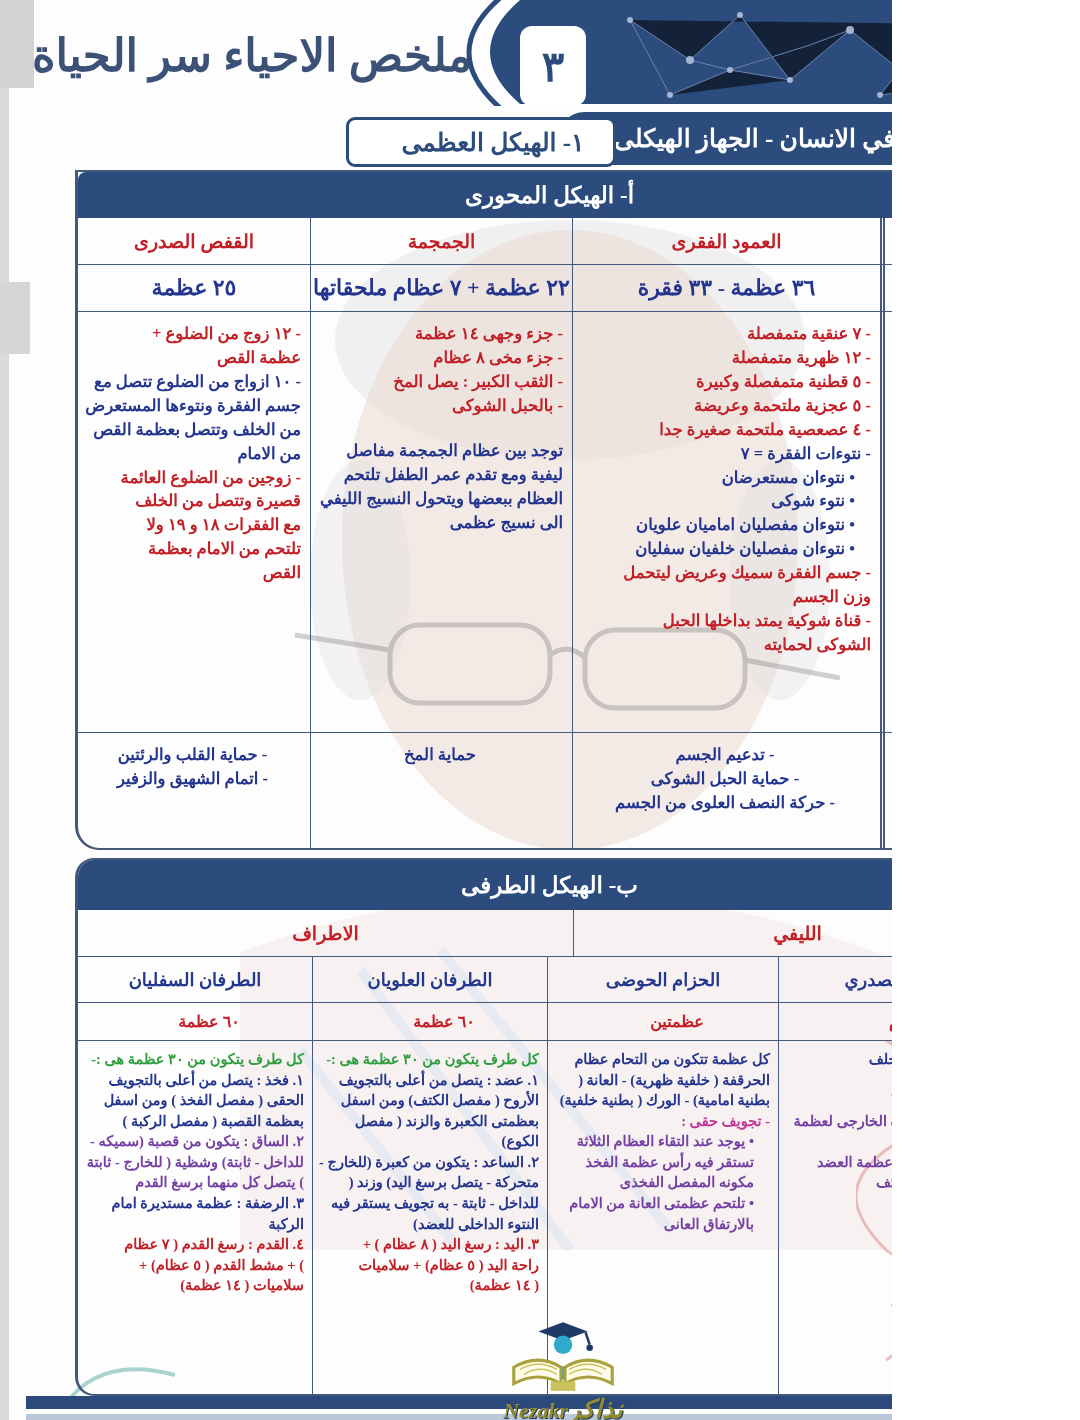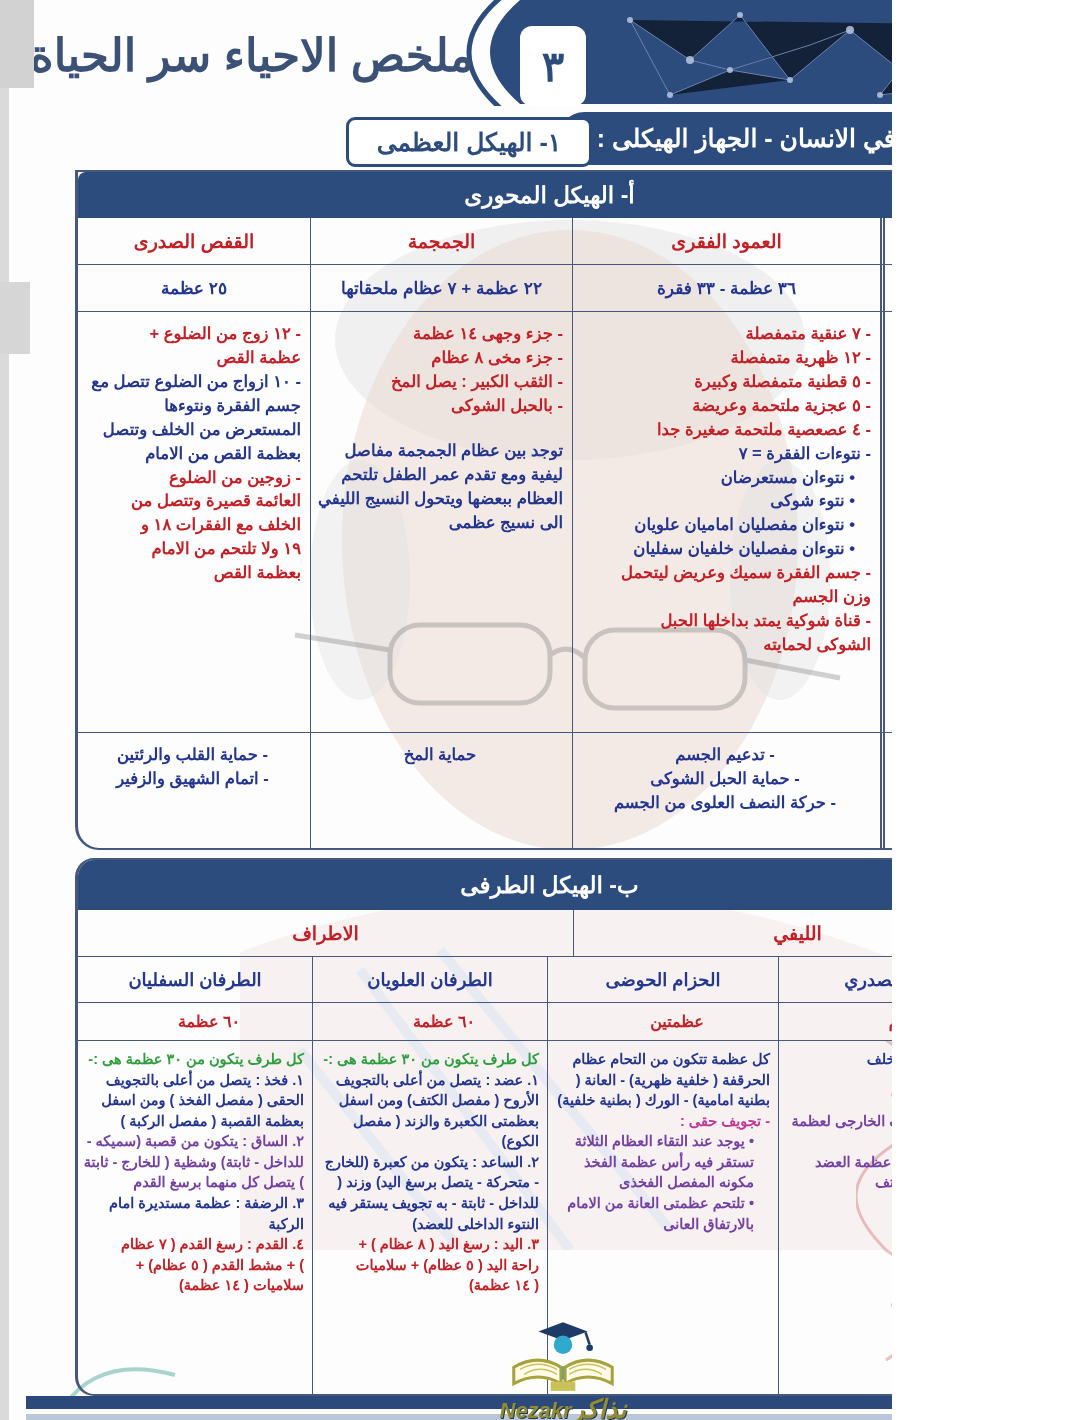--- a/index.html
+++ b/index.html
@@ -1,37 +1,37 @@
 <!DOCTYPE html>
 <html lang="ar"><head>
 <meta charset="utf-8">
 <style>
   html,body{margin:0;padding:0;background:#ffffff;}
   .page{position:relative;width:892px;height:1420px;background:#fdfdfd;overflow:hidden;
-        font-family:Liberation Sans, sans-serif;font-weight:bold;direction:rtl;}
+        font-family:Liberation Serif, serif;font-weight:bold;direction:rtl;}
   .abs{position:absolute;}
 
   
   .edge-left{left:0;top:0;width:9px;height:1420px;background:#dadada;z-index:4;}
   .corner-box{left:0;top:0;width:34px;height:88px;background:#d2d2d2;z-index:4;}
   .left-box2{left:0;top:282px;width:30px;height:72px;background:#d6d6d6;z-index:4;}
   .edge-right{left:1024px;top:183px;width:56px;height:1212px;background:#ececec;z-index:3;}
 
   
   .big-title{left:28px;top:16px;width:448px;height:78px;display:flex;align-items:center;justify-content:center;
              font-size:45px;color:#3c5176;z-index:2;letter-spacing:-1px;}
   .band-svg{left:430px;top:0;z-index:1;}
   .page-tab{left:520px;top:26px;width:66px;height:80px;background:#ffffff;border-radius:12px;z-index:3;
             display:flex;align-items:center;justify-content:center;font-size:42px;color:#2b4c7d;}
 
   
   .section-pill{left:558px;top:112px;width:520px;height:53px;background:#2b4c7d;border-radius:27px;
                 display:flex;align-items:center;justify-content:center;color:#fff;font-size:25px;z-index:2;}
   .section-box{left:346px;top:117px;width:240px;height:44px;background:#fff;border:3px solid #2b4c7d;border-radius:9px;
-               display:flex;align-items:center;justify-content:center;color:#2b4c7d;font-size:25px;z-index:3;}
+               display:flex;align-items:center;justify-content:center;color:#2b4c7d;font-size:25px;z-index:3;padding-left:24px;}
 
   
   .wm{z-index:0;}
 
   
   .tbl{border:2px solid #45597d;border-left-width:3px;background:transparent;border-radius:0 0 24px 24px;
        overflow:hidden;z-index:2;display:flex;flex-direction:column;}
   .tbl-a{left:75px;top:170px;width:943px;height:676px;}
   .tbl-b{left:75px;top:858px;width:943px;height:534px;border-radius:19px;}
   .bar{background:#2b4c7d;color:#fff;display:flex;align-items:center;justify-content:center;
@@ -45,21 +45,21 @@
   .cols-b{grid-template-columns:243px 231px 235px 234px;}
   .cols-bg{grid-template-columns:474px 469px;}
   .row > div{min-width:0;}
   .row > div:not(:last-child){border-left:1.5px solid #45597d;}
   .rowlabel{display:flex;align-items:center;justify-content:center;font-size:18px;color:#24388f;
             border-left:5px double #45597d !important;}
   .rowlabel.pink{color:#c03897;}
   .hcell{display:flex;align-items:center;justify-content:center;font-size:19px;color:#c22026;}
   .hcell-b{display:flex;align-items:center;justify-content:center;font-size:18px;color:#24388f;}
   .gcell{display:flex;align-items:center;justify-content:center;font-size:19px;color:#c22026;margin-left:26px;}
-  .ccell{display:flex;align-items:center;justify-content:center;font-size:17px;color:#c22026;}
+  .ccell{display:flex;align-items:center;justify-content:center;font-size:22px;color:#c22026;}
   .ccell-b{display:flex;align-items:center;justify-content:center;font-size:16px;color:#c22026;padding-left:28px;}
   .head-row-a{height:46px;}
   .count-row-a{height:46px;}
   .struct-row-a{height:420px;}
   .group-row-b{height:46px;}
   .head-row-b{height:45px;}
   .count-row-b{height:37px;}
 
   .cellA,.cellB{padding:10px 9px 6px 6px;text-align:right;overflow:hidden;}
   .cellA .ln{font-size:16.5px;line-height:1.45;min-height:1.3em;}

